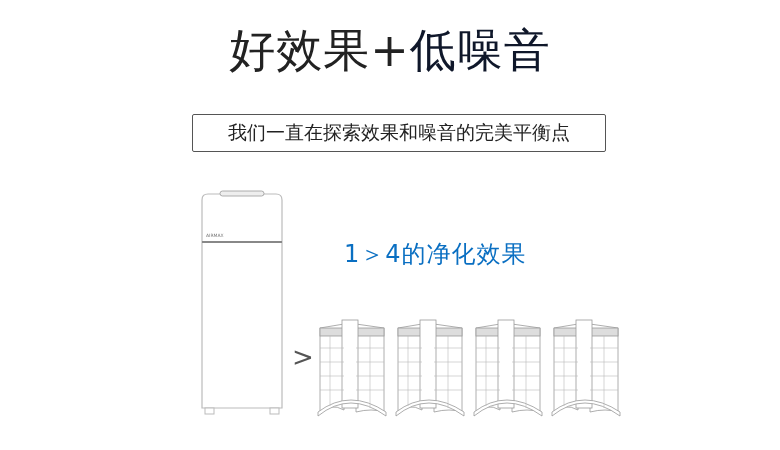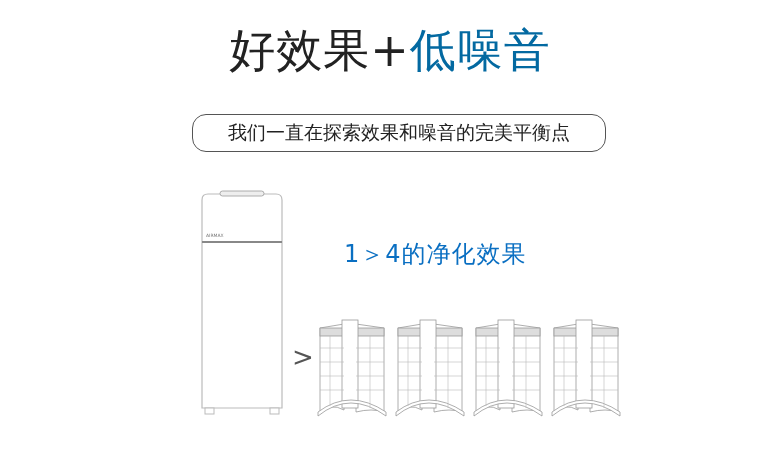--- a/index.html
+++ b/index.html
@@ -1,22 +1,22 @@
 <!DOCTYPE html>
 <html><head>
 <meta charset="utf-8">
 <style>
   html, body { margin:0; padding:0; background:#ffffff; }
   body { width:780px; height:450px; position:relative; overflow:hidden;
          font-family: "DejaVu Sans", "Liberation Sans", sans-serif; }
   .title { position:absolute; left:0; top:22px; width:780px; text-align:center;
            font-size:46px; line-height:56px; letter-spacing:1px; color:#222; }
-  .title .blue { color:#0369a1;font-family:Liberation Serif, serif; }
+  .title .blue { color:#0f172a;font-family:Liberation Serif, serif; }
   .bubble { position:absolute; left:192px; top:114px; width:414px; height:38px;
-            border:1.5px solid #555; border-radius:14px; box-sizing:border-box;
+            border:1.5px solid #555; border-radius:2px; box-sizing:border-box;
             text-align:center; font-size:19px; line-height:35px; color:#222; }
   .sub { position:absolute; left:344px; top:234px; font-size:24px; line-height:40px;
          color:#0a6fc2; letter-spacing:1px; }
   .gt { position:absolute; left:292px; top:342px; font-size:26px; color:#555; }
   svg { position:absolute; }
 </style>
 </head>
 <body>
 
 <div class="title">

